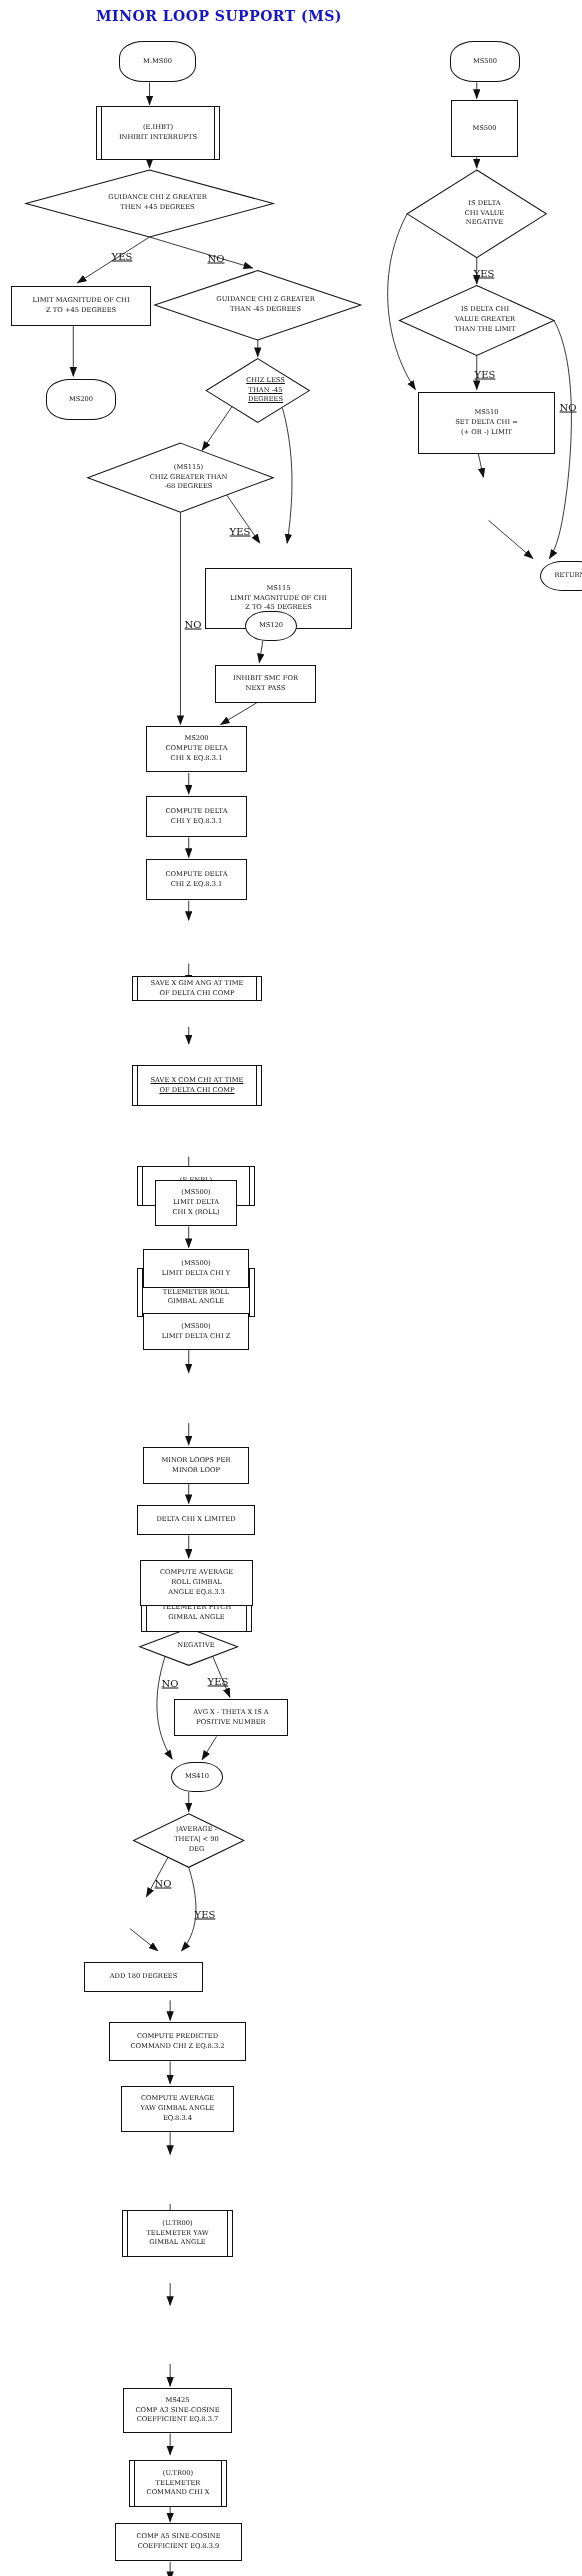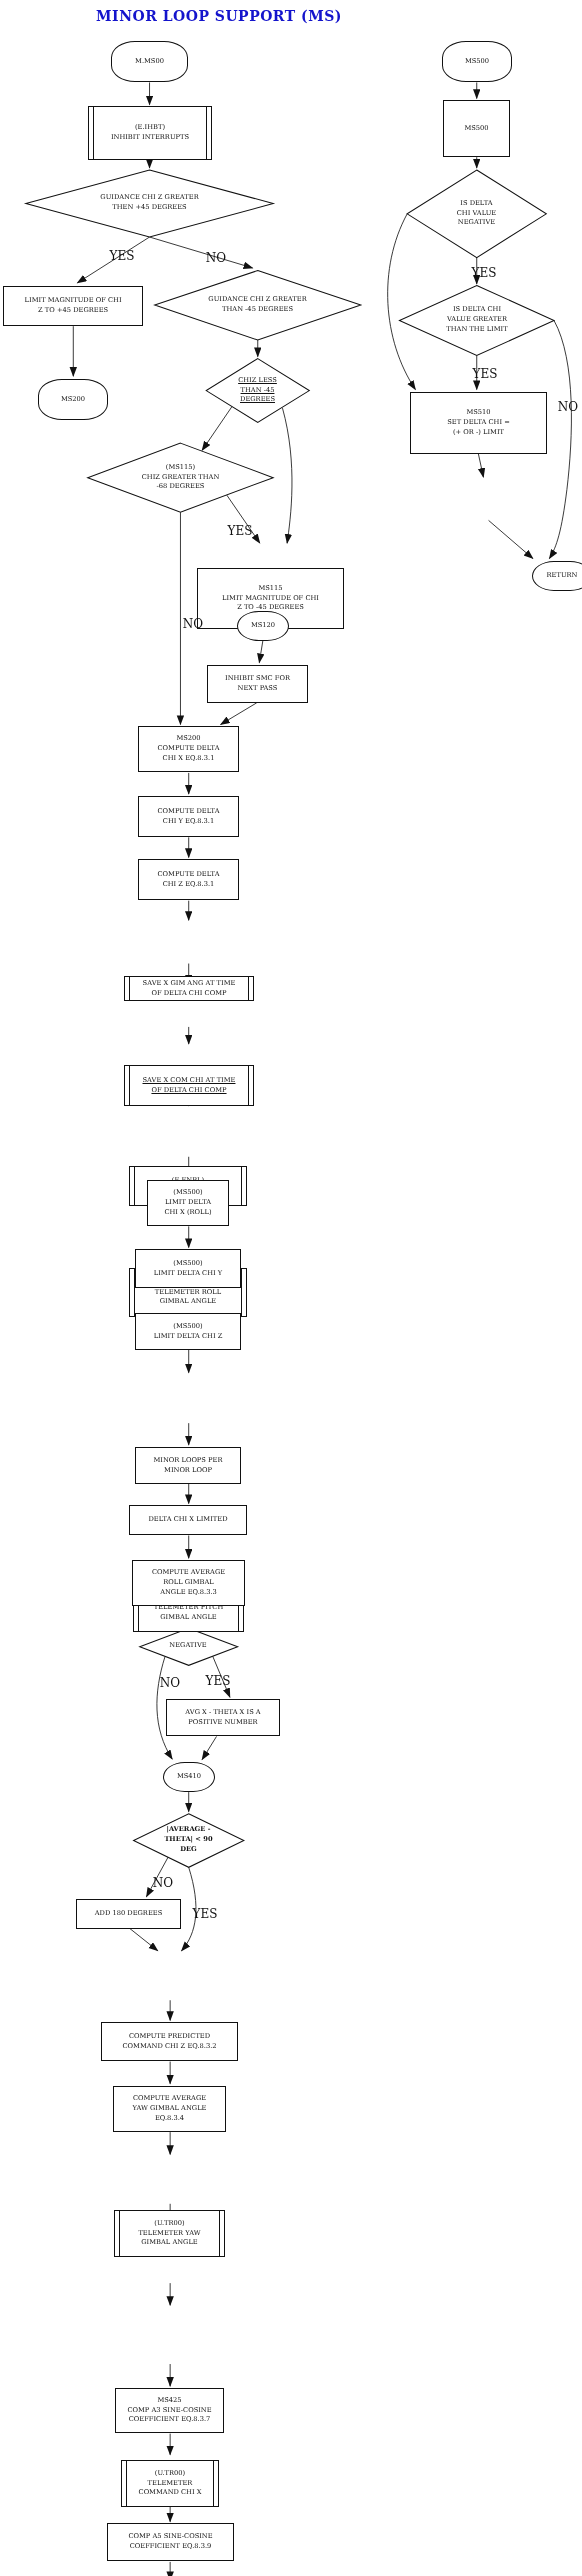--- a/index.html
+++ b/index.html
@@ -2,29 +2,29 @@
 <html style="font-size:8.2px"><head>
 <meta charset="utf-8">
 <style>
   html,body{margin:0;padding:0;background:#ffffff;}
   #canvas{position:relative;width:583px;height:3578px;background:#fff;overflow:hidden;
           font-family:"DejaVu Serif", serif;color:#111;}
   #wires{position:absolute;left:0;top:0;}
   .ttl{position:absolute;top:8.2px;left:219px;transform:translateX(-50%);
        font-size:14px;font-weight:bold;letter-spacing:0.5px;color:#1414cc;white-space:nowrap;}
   .nd{position:absolute;box-sizing:border-box;display:flex;align-items:center;
-      text-align:center;font-size:6.7px;line-height:1.45;}
+      text-align:center;font-size:6.7px;line-height:1.45;margin-left:8px;}
   .nl{white-space:pre-line;display:block;width:100%;}
   .bx{border:1px solid #111;background:#fff;}
   .pd{position:relative;}
   .pd::before,.pd::after{content:"";position:absolute;top:0;bottom:0;width:1px;background:#111;}
   .pd::before{left:3.6px;} .pd::after{right:3.6px;}
   .tm{border:1px solid #111;background:#fff;border-radius:24px / 16.5px;}
   .tx{background:transparent;}
-  .el{position:absolute;transform:translate(-50%,-50%);font-size:12px;white-space:nowrap;}
+  .el{position:absolute;transform:translate(-50%,-50%);font-size:10px;white-space:nowrap;text-decoration:underline;}
 </style>
 </head>
 <body>
 
 <div id="canvas">
 
   <svg id="wires" width="583" height="3578" viewBox="0 0 1131 6944" xmlns="http://www.w3.org/2000/svg">
     <defs>
       <marker id="ah" markerWidth="14" markerHeight="12" refX="11" refY="4.5" orient="auto">
         <path d="M0,0 L12,4.5 L0,9 Z" fill="#111"></path>
@@ -247,26 +247,26 @@
   <div class="nd tx" style="left:152px;top:1637px;width:72px;height:18.5px;">
       <span class="nl">NEGATIVE</span>
     </div>
   <div class="nd bx" style="left:166px;top:1699px;width:114px;height:37px;">
       <span class="nl">AVG X - THETA X IS A
 POSITIVE NUMBER</span>
     </div>
   <div class="nd tm" style="left:163px;top:1762px;width:52px;height:30px;">
       <span class="nl">MS410</span>
     </div>
-  <div class="nd tx" style="left:155px;top:1822px;width:67px;height:36px;font-weight:bold;">
+  <div class="nd tx" style="left:155px;top:1822px;width:67px;height:36px;">
       <span class="nl">|AVERAGE -
 THETA| &lt; 90
 DEG</span>
     </div>
-  <div class="nd bx" style="left:76px;top:1899px;width:105px;height:30px;">
+  <div class="nd bx" style="left:76px;top:1962px;width:119px;height:30px;">
       <span class="nl">ADD 180 DEGREES</span>
     </div>
   <div class="nd bx pd" style="left:114px;top:1953px;width:111px;height:47px;">
       <span class="nl">(U.TR00)
 TELEMETER YAW
 GIMBAL ANGLE</span>
     </div>
   <div class="nd bx" style="left:101px;top:2022px;width:137px;height:39px;">
       <span class="nl">COMPUTE PREDICTED
 COMMAND CHI Z EQ.8.3.2</span>

